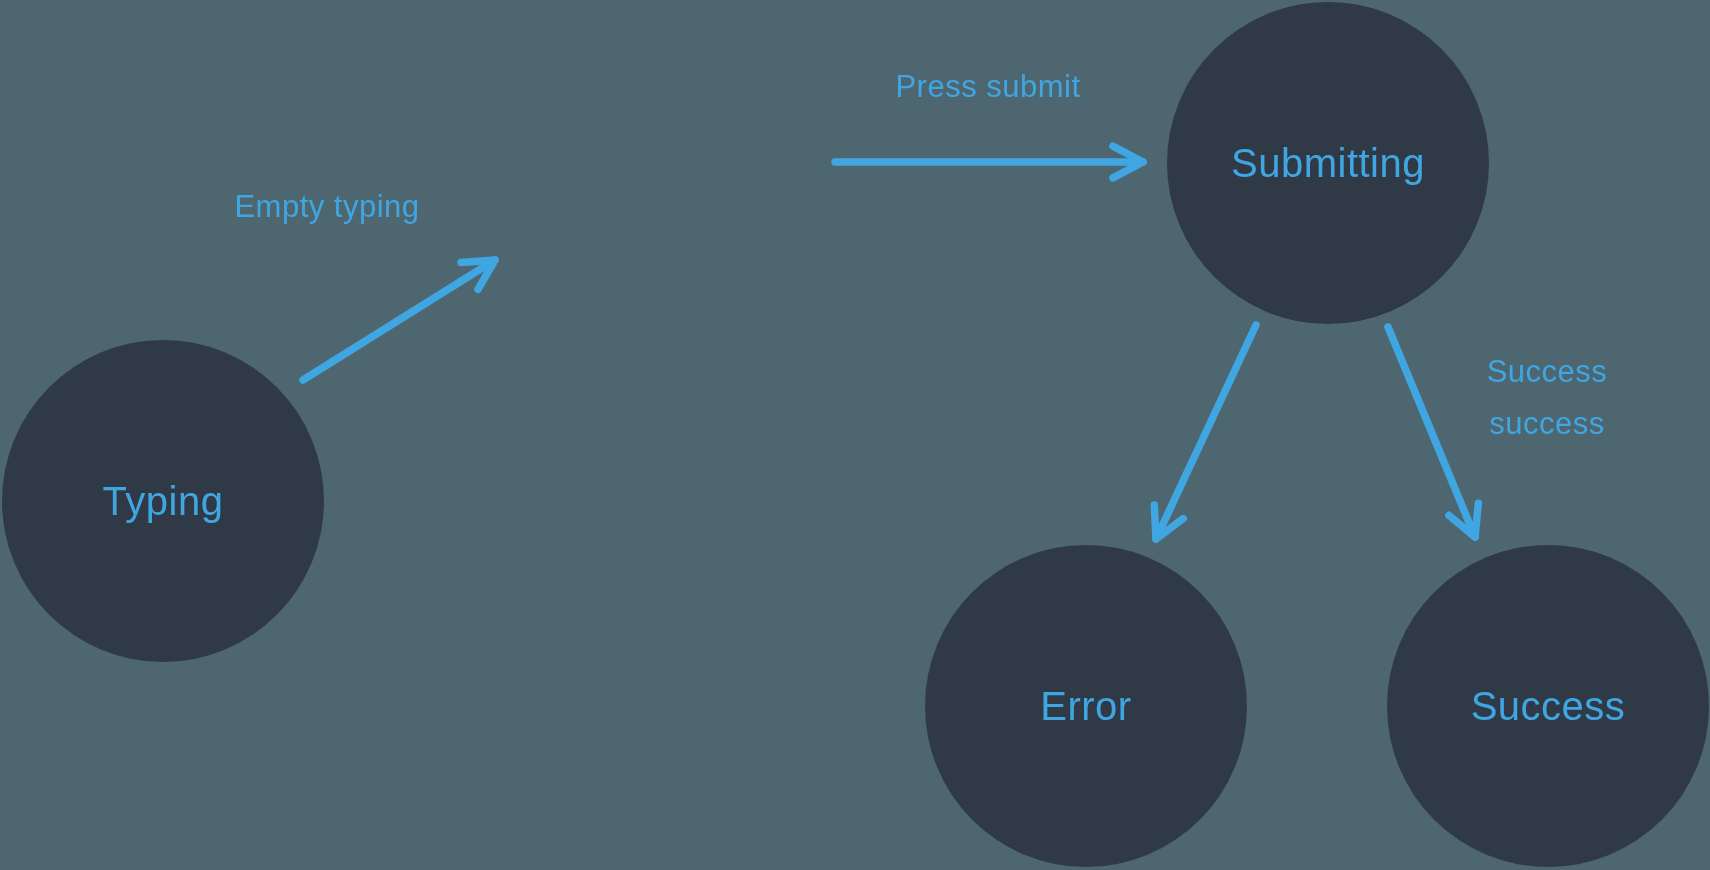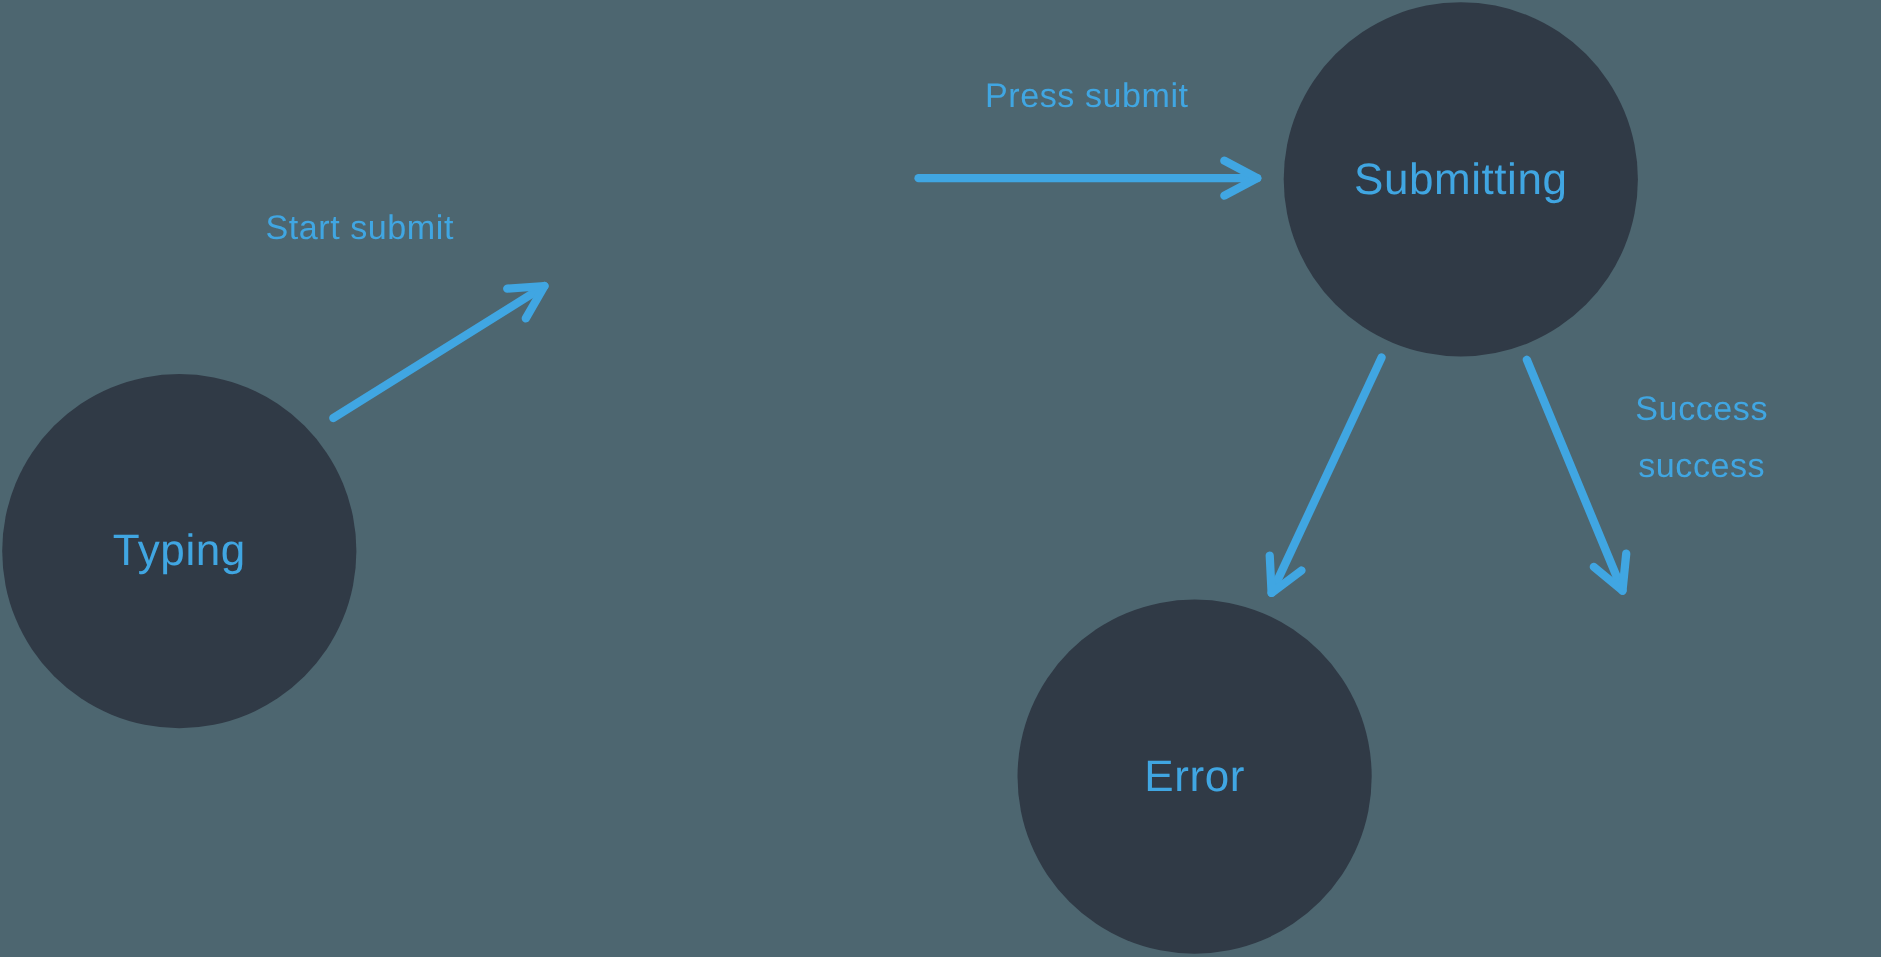--- a/index.html
+++ b/index.html
@@ -86,21 +86,24 @@
 
 
   <div class="node" style="left:1167px; top:2px;">
     <span class="node-label">Submitting</span>
   </div>
 
   <div class="node" style="left:925px; top:545px;">
     <span class="node-label">Error</span>
   </div>
 
+  <div class="node" style="left:1387px; top:545px;">
+    <span class="node-label">Success</span>
+  </div>
 
-  <div class="edge-label" style="left:227px; top:181px; width:200px;">Start submit</div>
+  <div class="edge-label" style="left:227px; top:181px; width:200px;">Empty typing</div>
 
   <div class="edge-label nowrap" style="left:828px; top:61px; width:320px;">Press submit</div>
 
 
   <div class="edge-label" style="left:1427px; top:346px; width:240px;">Success success</div>
 
 </div>
 
 </body></html>

